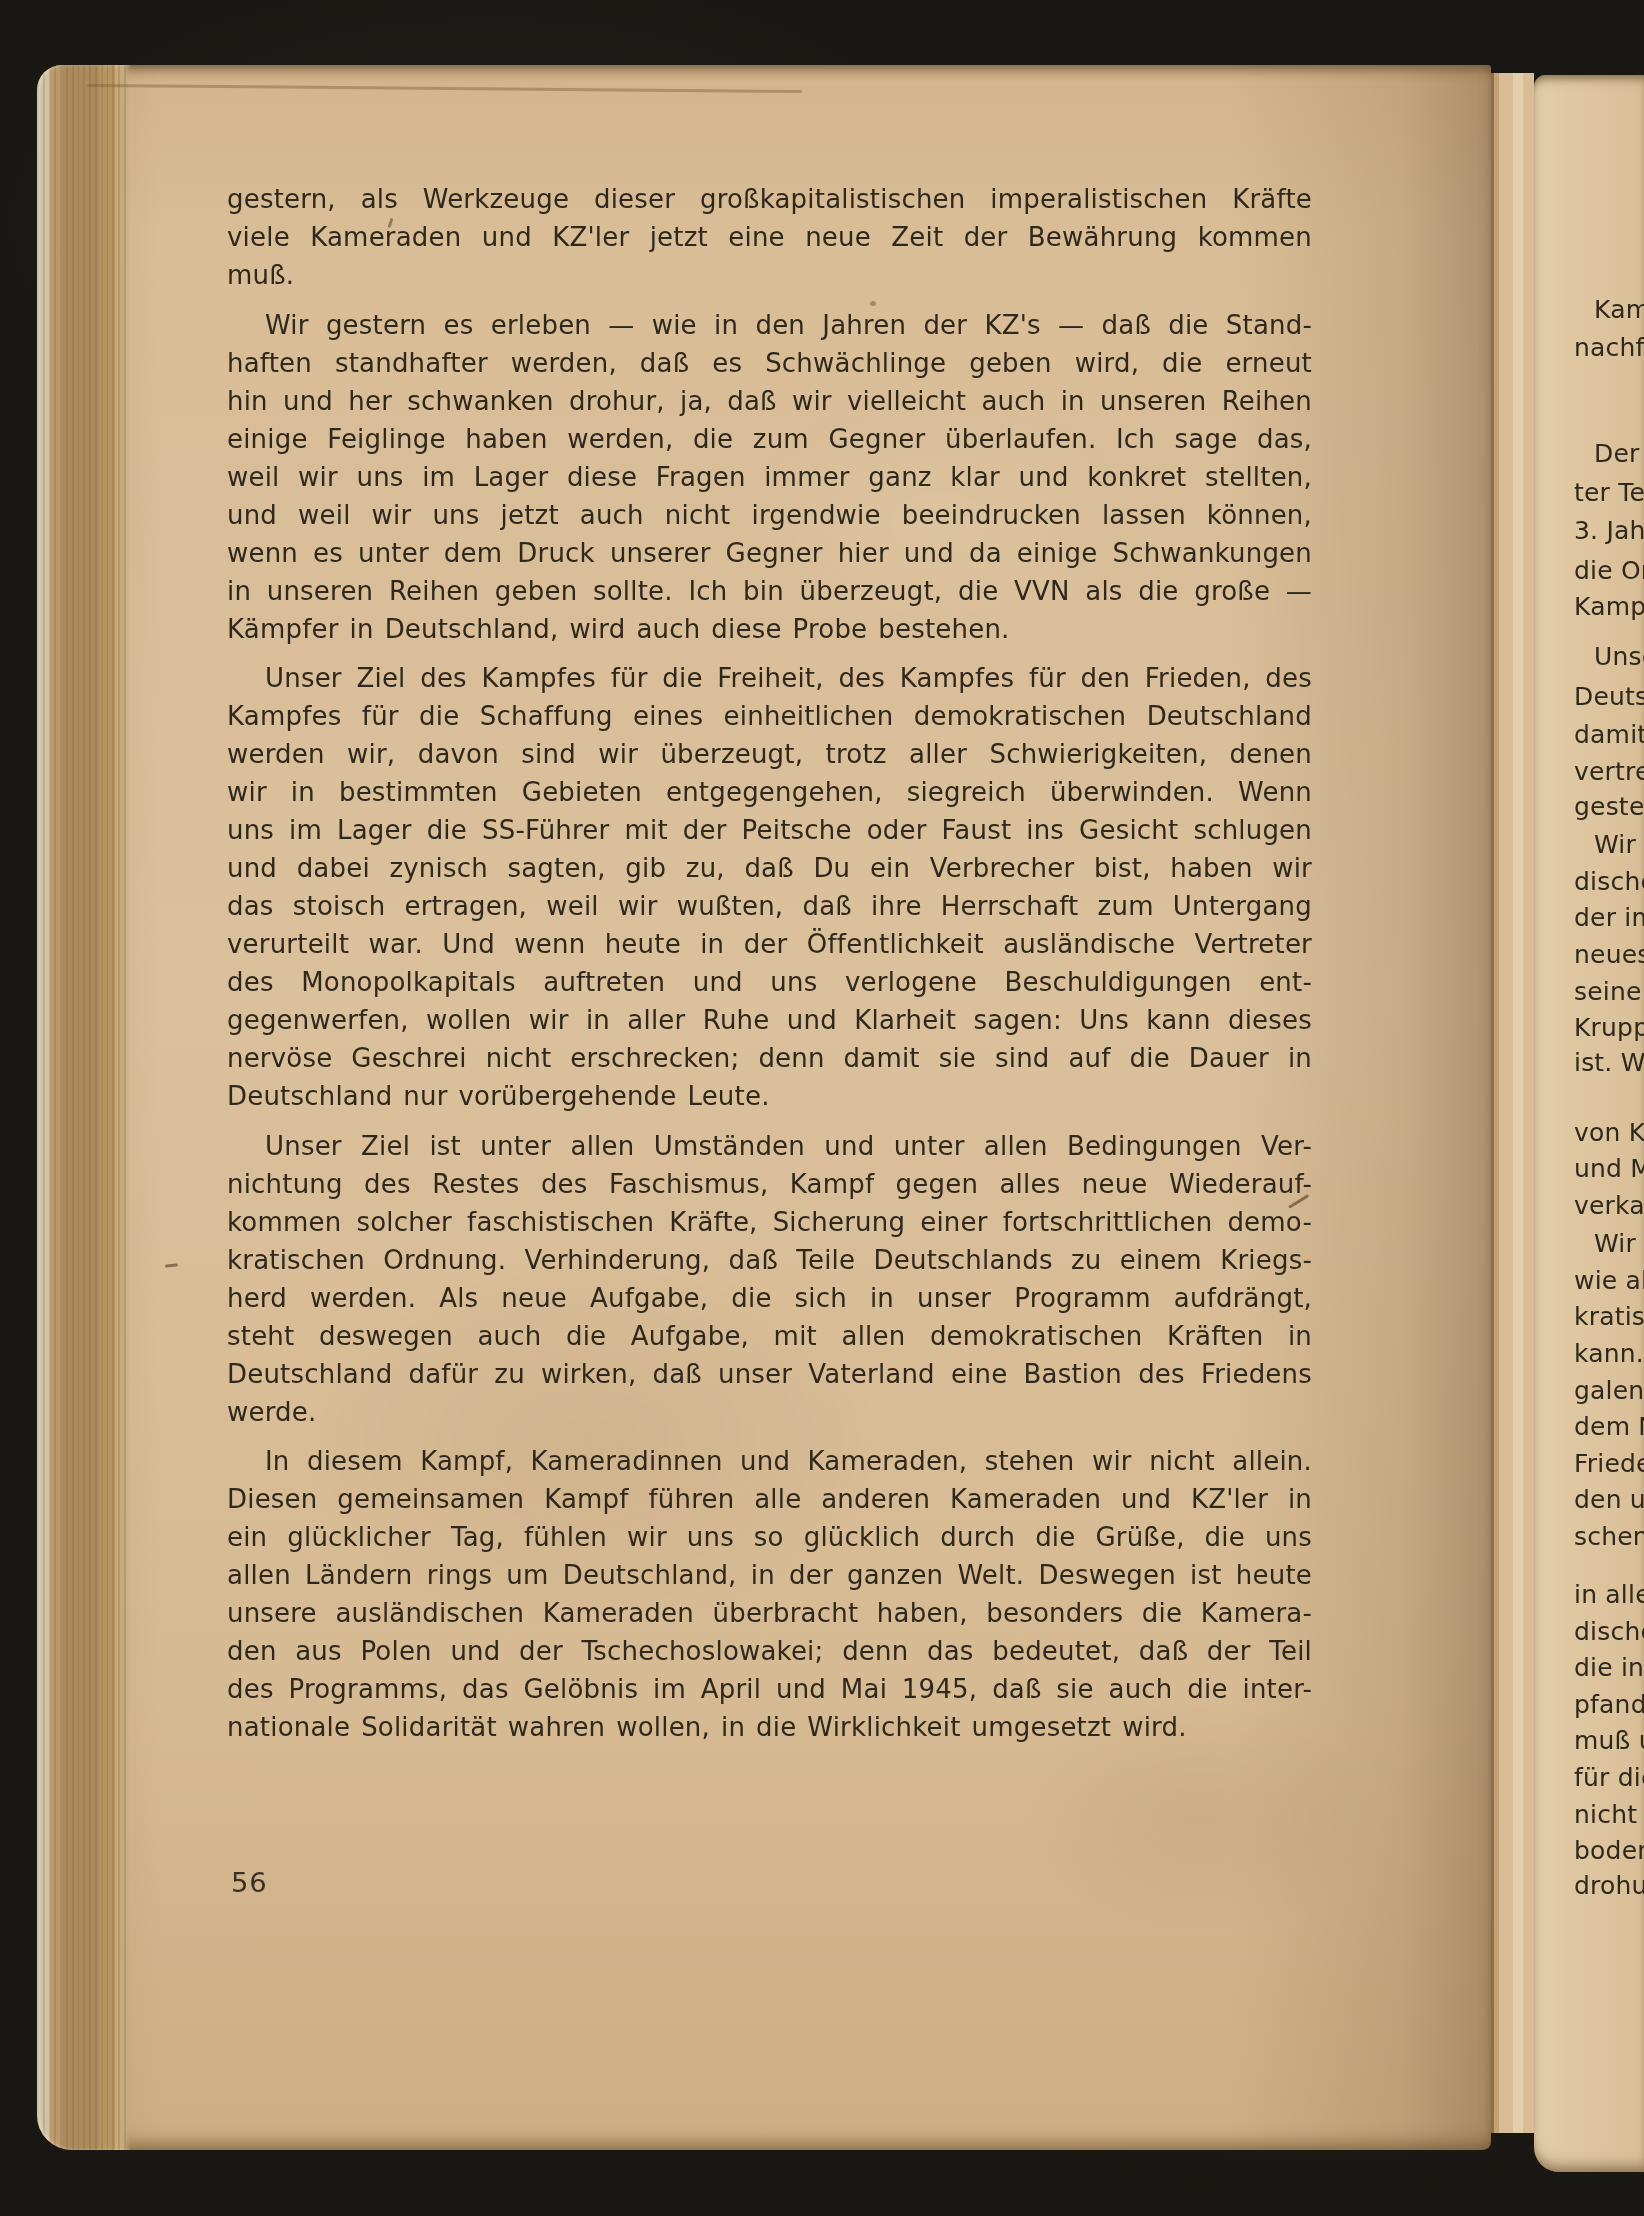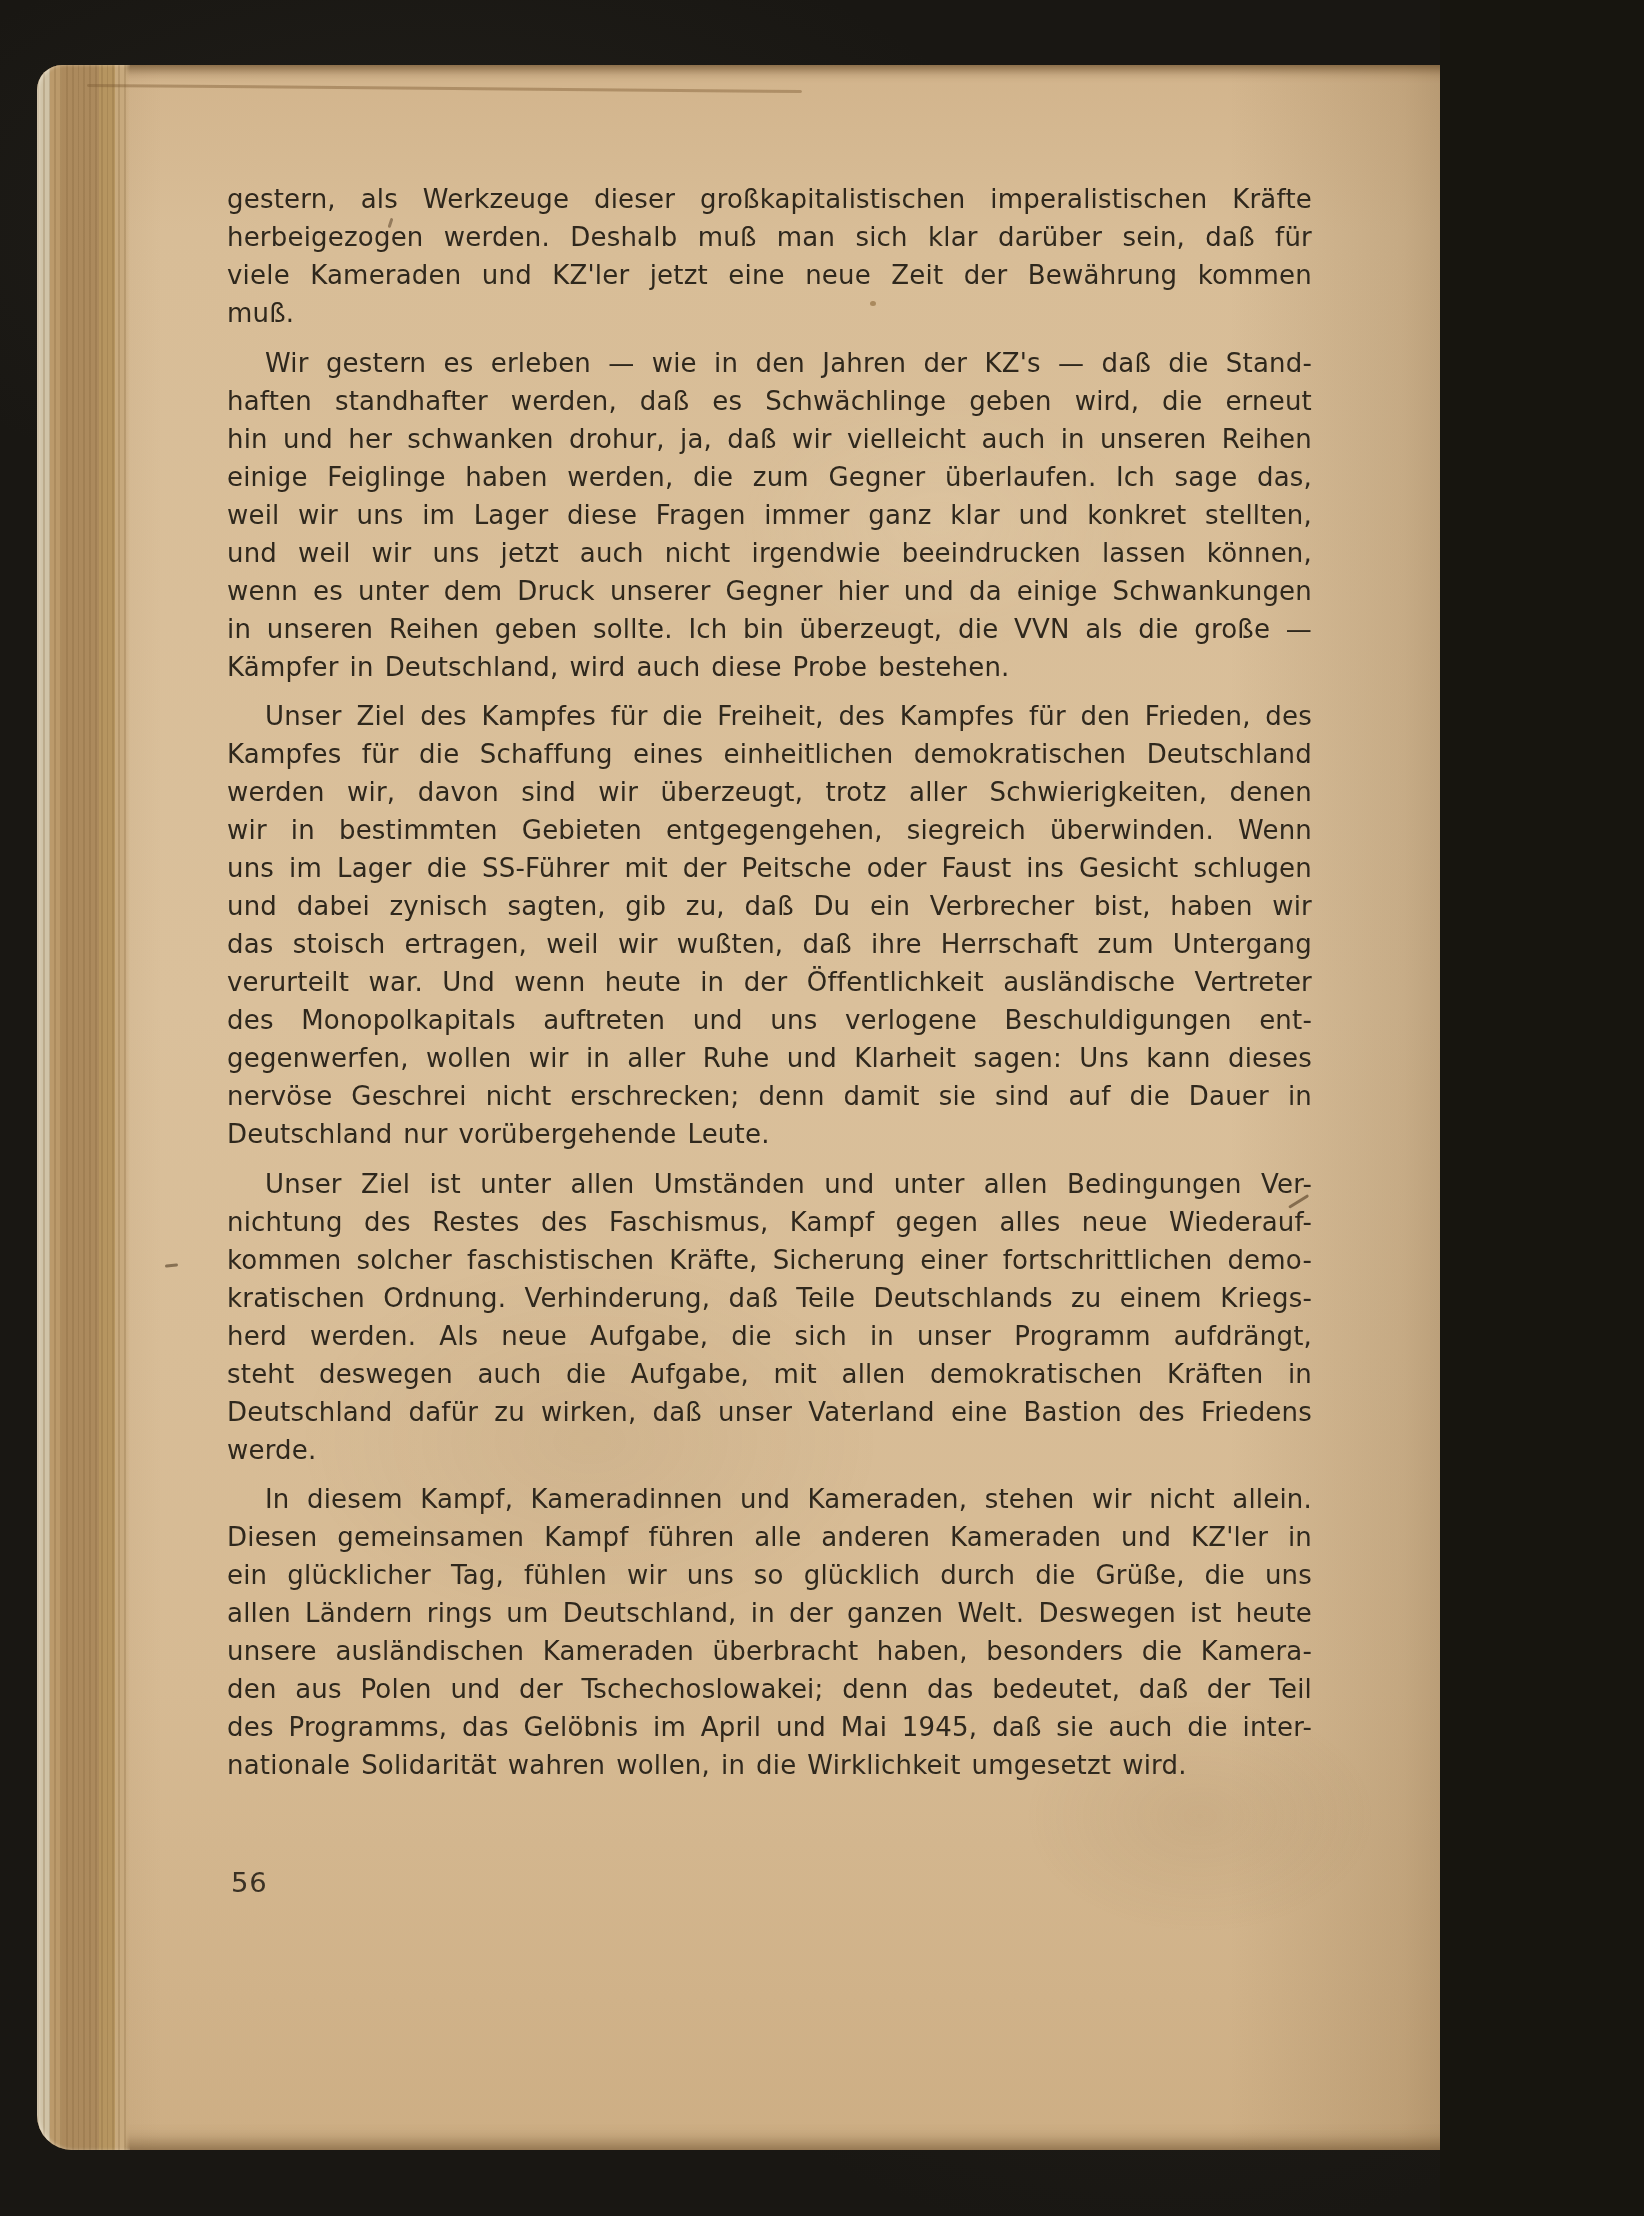--- a/index.html
+++ b/index.html
@@ -1,17 +1,17 @@
 <!DOCTYPE html>
 <html style="font-size:13.3px"><head>
 <meta charset="utf-8">
 <style>
   html,body{margin:0;padding:0;background:#17150f;}
   .scan{
-    position:relative;width:1440px;height:2216px;overflow:hidden;
+    position:relative;width:1644px;height:2216px;overflow:hidden;
     background:
       radial-gradient(998px 499px at 30% 10%, rgba(70,66,58,.18), transparent 60%),
       radial-gradient(748px 416px at 80% 90%, rgba(60,56,48,.14), transparent 60%),
       #191713;
     font-family:"DejaVu Sans","Liberation Sans",sans-serif;
   }
   
   .page-left{
     position:absolute;left:37px;top:65px;width:1454px;height:2085px;
     border-radius:25px 3.3px 8.3px 35px;
@@ -92,21 +92,20 @@
 
   <div class="page-left">
     <div class="deckle"></div>
     <div class="top-edge-line"></div>
     <div class="texture"></div>
   </div>
 
   <div class="text-column">
       <div class="para">
         <div class="tline">gestern, als Werkzeuge dieser großkapitalistischen imperalistischen Kräfte</div>
-        <div class="tline">herbeigezogen werden. Deshalb muß man sich klar darüber sein, daß für</div>
         <div class="tline">viele Kameraden und KZ'ler jetzt eine neue Zeit der Bewährung kommen</div>
         <div class="tline end">muß.</div>
       </div>
       <div class="para">
         <div class="tline ind">Wir gestern es erleben — wie in den Jahren der KZ's — daß die Stand-</div>
         <div class="tline">haften standhafter werden, daß es Schwächlinge geben wird, die erneut</div>
         <div class="tline">hin und her schwanken drohur, ja, daß wir vielleicht auch in unseren Reihen</div>
         <div class="tline">einige Feiglinge haben werden, die zum Gegner überlaufen. Ich sage das,</div>
         <div class="tline">weil wir uns im Lager diese Fragen immer ganz klar und konkret stellten,</div>
         <div class="tline">und weil wir uns jetzt auch nicht irgendwie beeindrucken lassen können,</div>

